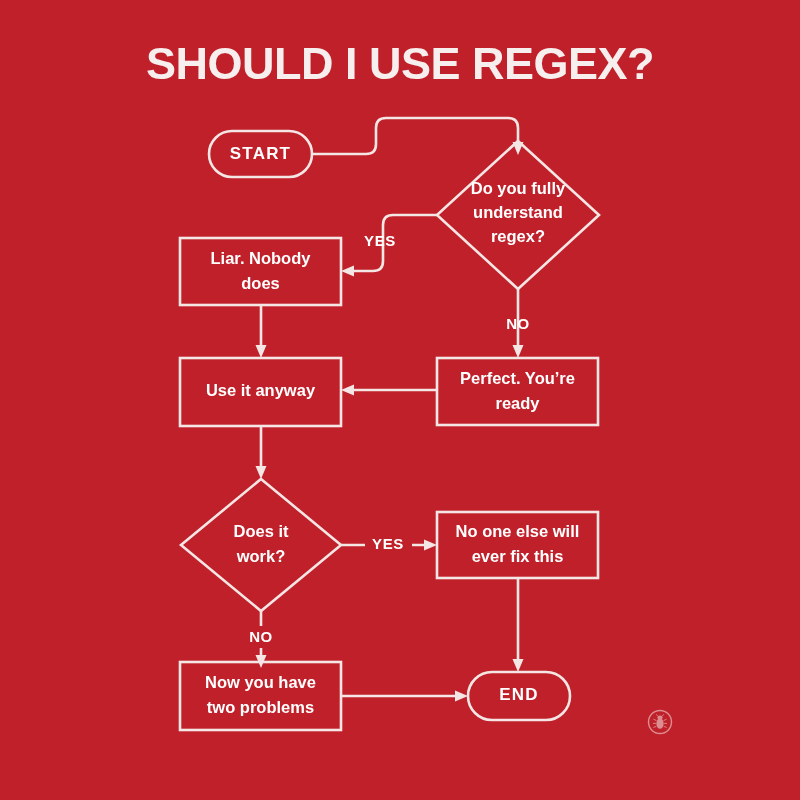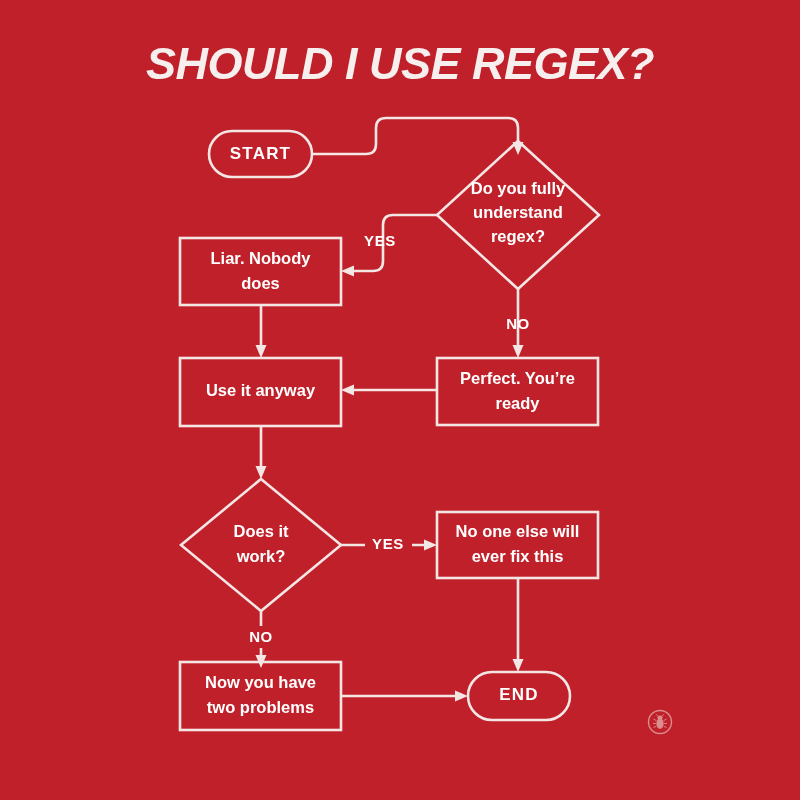--- a/index.html
+++ b/index.html
@@ -23,21 +23,20 @@
     position: absolute;
     top: 38px;
     left: 0;
     width: 800px;
     text-align: center;
     color: #f7eeee;
     font-size: 45px;
     font-weight: bold;
     letter-spacing: -0.5px;
     font-family: "Liberation Sans", sans-serif;
-    font-style: italic;
   }
   svg#flow {
     position: absolute;
     top: 0;
     left: 0;
   }
   .shape {
     fill: none;
     stroke: #f3e6e4;
     stroke-width: 2.6;

